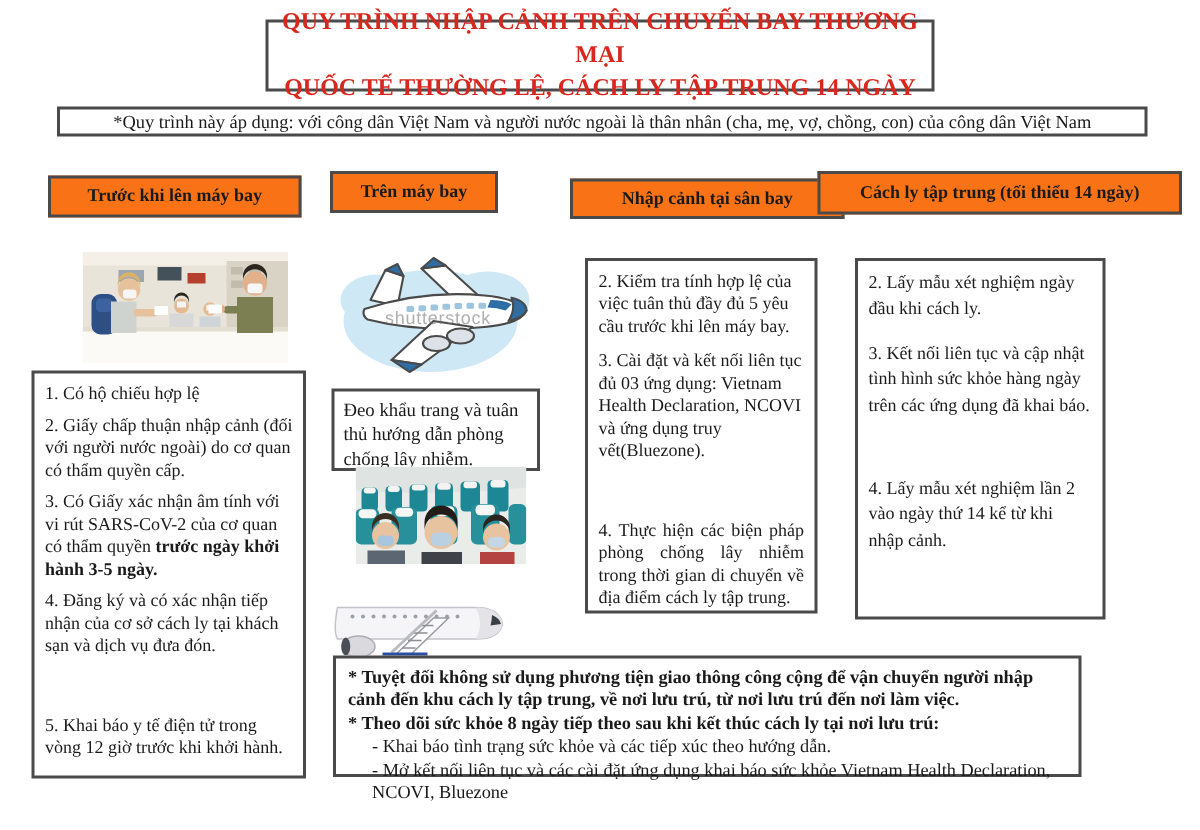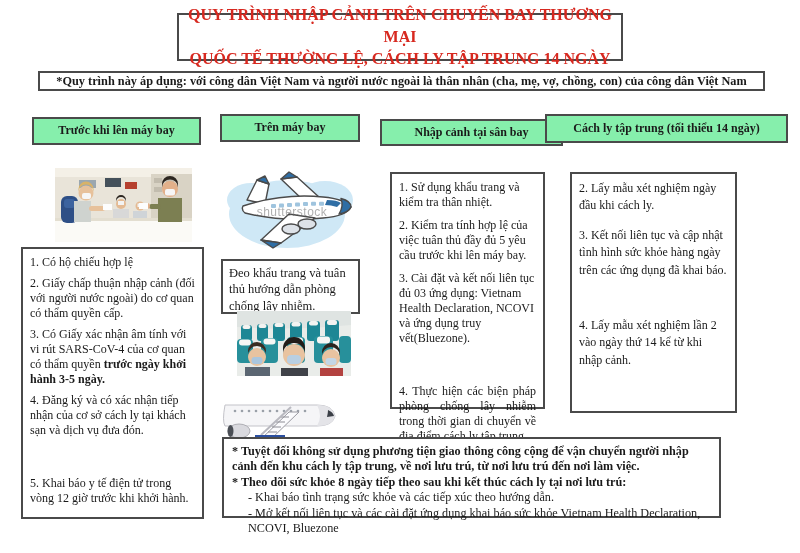--- a/index.html
+++ b/index.html
@@ -10,24 +10,24 @@
   .abs{position:absolute;box-sizing:border-box;}
   .bx{border:2px solid #4a4a4a;background:#fff;}
   .title-box{
     left:177px;top:13px;width:446px;height:48px;
     display:flex;flex-direction:column;align-items:center;justify-content:center;
     text-align:center;color:#d7281f;font-weight:bold;font-size:16px;line-height:1.38;
   }
   .scope-box{
     left:38px;top:71px;width:727px;height:20px;border-width:2px;
     display:flex;align-items:center;justify-content:center;text-align:center;
-    font-weight:bold;font-size:12.3px;
+    font-weight:normal;font-size:12.3px;
   }
   .hdr{
-    border:2px solid #4a4a4a;background:#86efac;
+    border:2px solid #4a4a4a;background:#f97316;
     display:flex;align-items:center;justify-content:center;text-align:center;
     font-weight:bold;font-size:12px;line-height:1.1;padding:2px 12px;
   }
   .steps{font-size:12px;line-height:1.25;padding:6px 7px;}
   .steps p{margin:0 0 6px 0;}
   .steps p:last-child{margin-bottom:0;margin-top:38px;}
   .photo{overflow:hidden;}
   .photo svg{display:block;width:100%;height:100%;}
   .watermark{
     position:absolute;left:0;right:0;top:42%;text-align:center;
@@ -56,21 +56,21 @@
     <span>QUỐC TẾ THƯỜNG LỆ, CÁCH LY TẬP TRUNG 14 NGÀY</span>
   </div>
 
   <div class="abs bx scope-box">
     <span>*Quy trình này áp dụng: với công dân Việt Nam và người nước ngoài là thân nhân (cha, mẹ, vợ, chồng, con) của công dân Việt Nam</span>
   </div>
 
   <div class="abs hdr" style="left:32px;top:117px;width:169px;height:28px;">
     <span>Trước khi lên máy bay</span>
   </div>
-  <div class="abs hdr" style="left:220px;top:114px;width:140px;height:28px;">
+  <div class="abs hdr" style="left:220px;top:114px;width:112px;height:28px;">
     <span>Trên máy bay</span>
   </div>
   <div class="abs hdr" style="left:380px;top:119px;width:183px;height:27px;">
     <span>Nhập cảnh tại sân bay</span>
   </div>
   <div class="abs hdr" style="left:545px;top:114px;width:243px;height:29px;">
     <span>Cách ly tập trung (tối thiểu 14 ngày)</span>
   </div>
 
   <div class="abs photo" style="left:55px;top:168px;width:137px;height:74px;">
@@ -112,21 +112,21 @@
       <rect x="84" y="35" width="9" height="6" fill="#fdfdfd"></rect>
       <circle cx="115" cy="21" r="8" fill="#e2b08a"></circle>
       <path d="M107 19.5 a8 8 0 0 1 16 0 l0 -3.5 a8 8 0 0 0 -16 0 z" fill="#2c2620"></path>
       <rect x="110" y="21" width="10" height="6.5" rx="2" fill="#f6f6f6"></rect>
     </svg>
   </div>
 
   <div class="abs bx steps" style="left:21px;top:247px;width:183px;height:272px;">
     <p>1. Có hộ chiếu hợp lệ</p>
     <p>2. Giấy chấp thuận nhập cảnh (đối với người nước ngoài) do cơ quan có thẩm quyền cấp.</p>
-    <p><span>3. Có Giấy xác nhận âm tính với vi rút SARS-CoV-4 của cơ quan có thẩm quyền </span><b>trước ngày khởi hành 3-5 ngày.</b></p>
+    <p><span>3. Có Giấy xác nhận âm tính với vi rút SARS-CoV-2 của cơ quan có thẩm quyền </span><b>trước ngày khởi hành 3-5 ngày.</b></p>
     <p>4. Đăng ký và có xác nhận tiếp nhận của cơ sở cách ly tại khách sạn và dịch vụ đưa đón.</p>
     <p>5. Khai báo y tế điện tử trong vòng 12 giờ trước khi khởi hành.</p>
   </div>
 
   <div class="abs photo" style="left:223px;top:166px;width:138px;height:93px;">
     <svg viewBox="0 0 138 93" preserveAspectRatio="none">
       <rect x="0" y="0" width="138" height="93" fill="#ffffff"></rect>
       <ellipse cx="64" cy="48" rx="58" ry="34" fill="#cfe8f6"></ellipse>
       <ellipse cx="28" cy="34" rx="24" ry="17" fill="#cfe8f6"></ellipse>
       <ellipse cx="102" cy="34" rx="28" ry="19" fill="#cfe8f6"></ellipse>
@@ -254,21 +254,20 @@
       <line x1="40" y1="50" x2="70" y2="22" stroke="#b9b9c0" stroke-width="2"></line>
       <rect x="34" y="50" width="30" height="9" fill="#2b4fa0"></rect>
       <circle cx="41" cy="61" r="3.4" fill="#2e2e33"></circle>
         <circle cx="57" cy="61" r="3.4" fill="#2e2e33"></circle>
       <circle cx="41" cy="61" r="1.2" fill="#9a9aa2"></circle>
         <circle cx="57" cy="61" r="1.2" fill="#9a9aa2"></circle>
     </svg>
   </div>
 
   <div class="abs bx steps" style="left:390px;top:172px;width:155px;height:237px;">
-    <p style="margin-bottom:8px">1. Sử dụng khẩu trang và kiểm tra thân nhiệt.</p>
     <p style="margin-bottom:8px">2. Kiểm tra tính hợp lệ của việc tuân thủ đầy đủ 5 yêu cầu trước khi lên máy bay.</p>
     <p style="margin-bottom:8px">3. Cài đặt và kết nối liên tục đủ 03 ứng dụng: Vietnam Health Declaration, NCOVI và ứng dụng truy vết(Bluezone).</p>
     <p style="text-align:justify">4. Thực hiện các biện pháp phòng chống lây nhiễm trong thời gian di chuyển về địa điểm cách ly tập trung.</p>
   </div>
 
   <div class="abs bx steps" style="left:570px;top:172px;width:167px;height:241px;line-height:1.45;">
     <p style="margin-bottom:12px">2. Lấy mẫu xét nghiệm ngày đầu khi cách ly.</p>
     <p style="margin-bottom:12px">3. Kết nối liên tục và cập nhật tình hình sức khỏe hàng ngày trên các ứng dụng đã khai báo.</p>
     <p>4. Lấy mẫu xét nghiệm lần 2 vào ngày thứ 14 kể từ khi nhập cảnh.</p>
   </div>

